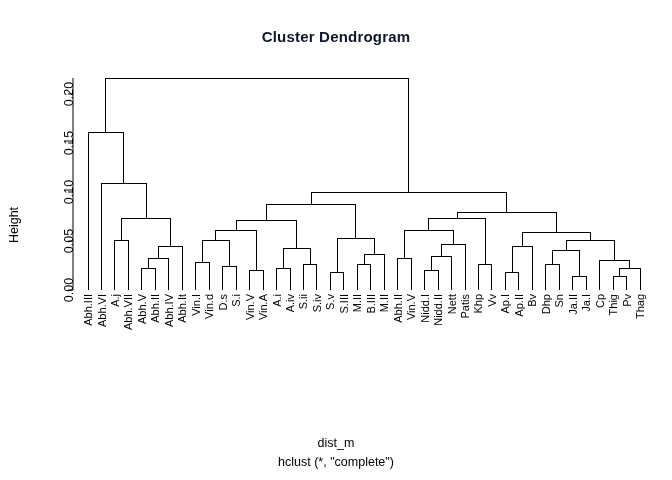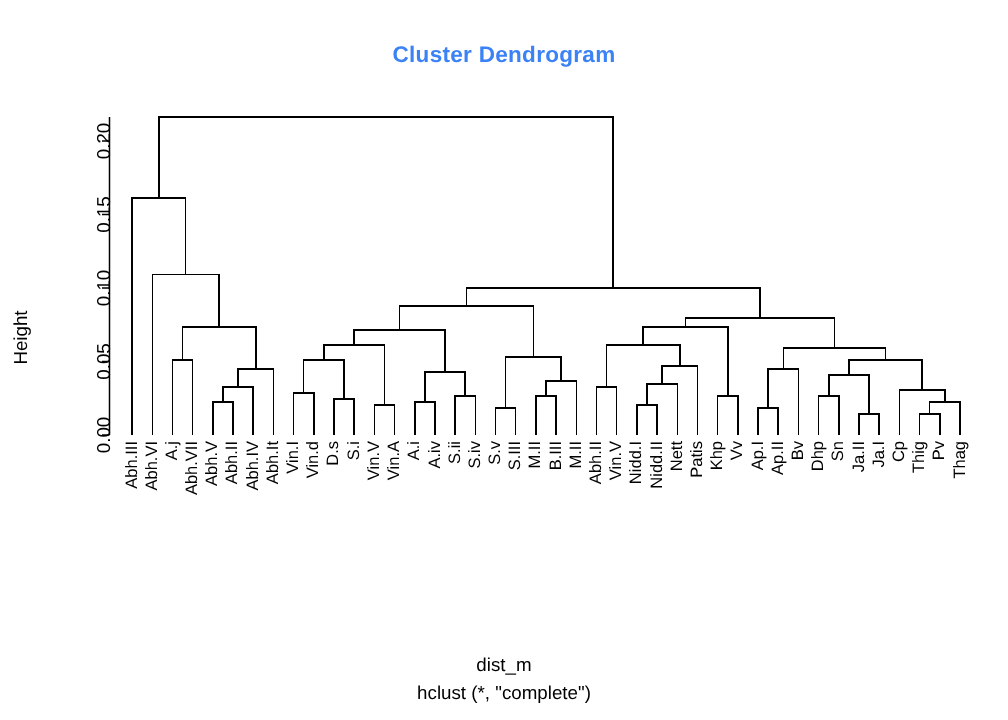--- a/index.html
+++ b/index.html
@@ -16,21 +16,21 @@
     overflow: hidden;
   }
   #plot-title {
     position: absolute;
     left: 0;
     top: 28px;
     width: 672px;
     text-align: center;
     font-size: 15px;
     font-weight: bold;
-    color: #3b82f6;
+    color: #0f172a;
     letter-spacing: 0.2px;
   }
   #ylabel {
     position: absolute;
     left: -26px;
     top: 218px;
     width: 80px;
     text-align: center;
     font-size: 12.5px;
     color: #000000;

